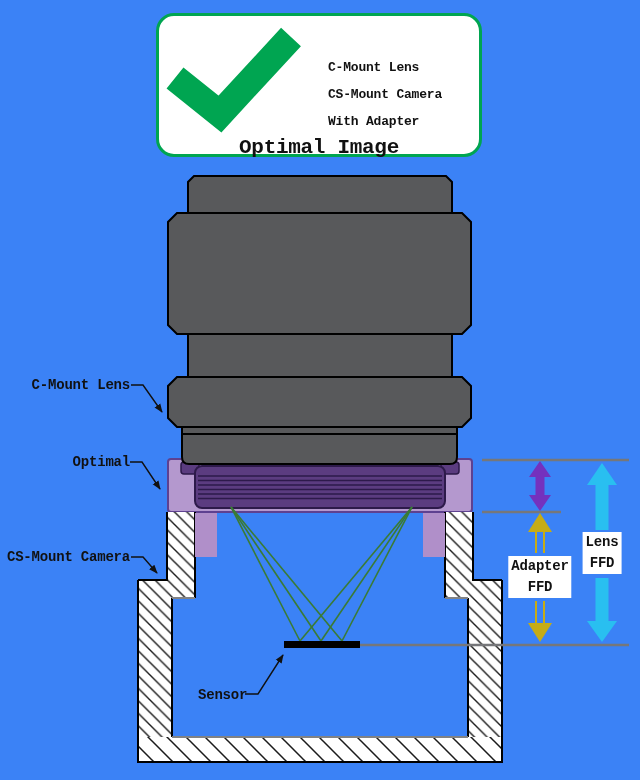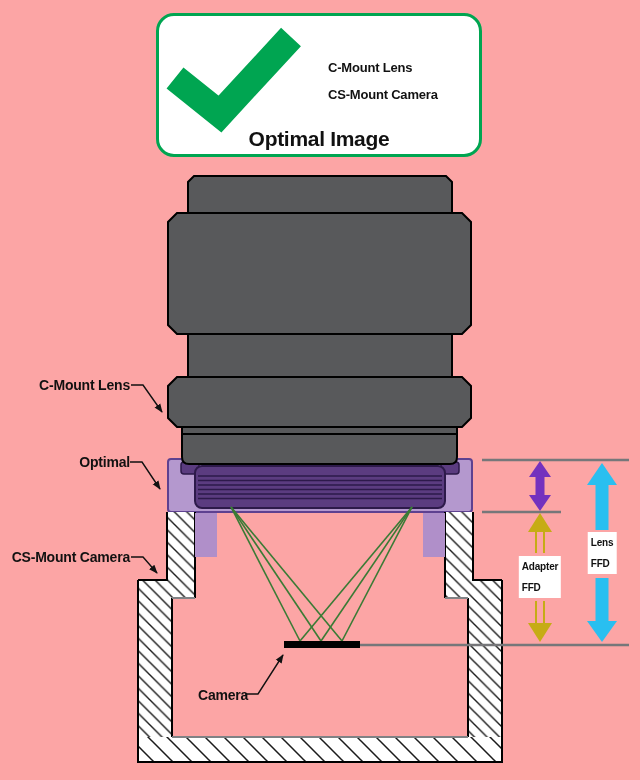--- a/index.html
+++ b/index.html
@@ -1,58 +1,59 @@
 <!DOCTYPE html>
 <html><head>
 <meta charset="utf-8">
 <style>
   html,body{margin:0;padding:0;background:#ffffff;}
   .stage{
-    position:relative;width:640px;height:780px;background:#fca5a5;overflow:hidden;
-    font-family:Liberation Sans, sans-serif;
+    position:relative;width:640px;height:780px;background:#3b82f6;overflow:hidden;
+    font-family:Liberation Mono, monospace;
   }
   .stage svg{position:absolute;left:0;top:0;}
   
   .badge{
     position:absolute;left:156px;top:13px;width:326px;height:144px;
     border:3px solid #00A551;border-radius:18px;box-sizing:border-box;background:#fff;
   }
   .badge-check{position:absolute;left:8px;top:12px;}
   .badge-items{
     position:absolute;left:169px;top:38px;font-size:13px;font-weight:bold;color:#111;
     line-height:27px;letter-spacing:-0.2px;white-space:nowrap;
   }
   .badge-title{
-    position:absolute;left:0;top:111px;width:100%;text-align:center;
+    position:absolute;left:0;top:120px;width:100%;text-align:center;
     font-size:21px;font-weight:bold;color:#111;letter-spacing:-0.3px;
   }
   
   .lbl{
     position:absolute;font-size:14px;font-weight:bold;color:#111;
     letter-spacing:-0.2px;white-space:nowrap;line-height:18px;
   }
   .lbl.right{text-align:right;}
   .ffd{
-    position:absolute;transform:translateX(-50%);text-align:left;
-    font-size:10px;font-weight:bold;color:#111;line-height:21px;
+    position:absolute;transform:translateX(-50%);text-align:center;
+    font-size:14px;font-weight:bold;color:#111;line-height:21px;
     background:#fff;padding:0 3px;letter-spacing:-0.2px;
   }
 </style>
 </head>
 <body>
 
 <div class="stage">
 
   <div class="badge">
     <svg class="badge-check" width="150" height="120" viewBox="0 0 150 120">
       <polyline points="16,62 61,98 132,21" fill="none" stroke="#00A551" stroke-width="27"></polyline>
     </svg>
     <div class="badge-items">
       <div>C-Mount Lens</div>
       <div>CS-Mount Camera</div>
+      <div>With Adapter</div>
     </div>
     <div class="badge-title">Optimal Image</div>
   </div>
 
   <svg width="640" height="780" viewBox="0 0 640 780">
     <defs>
       <pattern id="hatchDense" patternUnits="userSpaceOnUse" width="12.5" height="12.5">
         <rect width="12.5" height="12.5" fill="#ffffff"></rect>
         <path d="M-3,9.5 L3,15.5 M-3,-3 L15.5,15.5 M9.5,-3 L15.5,3" stroke="#1b1b1b" stroke-width="1.4" fill="none"></path>
       </pattern>
@@ -138,21 +139,21 @@
       <path d="M131,385 h12 L162,412" marker-end="url(#ah)"></path>
       <path d="M130,462 h12 L160,489" marker-end="url(#ah)"></path>
       <path d="M131,557 h12 L157,573" marker-end="url(#ah)"></path>
       <path d="M245,694 h13 L283,655" marker-end="url(#ah)"></path>
     </g>
   </svg>
 
   <div class="lbl right" style="right:510px;top:376px;">C-Mount Lens</div>
   <div class="lbl right" style="right:510px;top:453px;">Optimal</div>
   <div class="lbl right" style="right:510px;top:548px;">CS-Mount Camera</div>
-  <div class="lbl" style="left:198px;top:686px;">Camera</div>
+  <div class="lbl" style="left:198px;top:686px;">Sensor</div>
 
   <div class="ffd" style="left:540px;top:556px;">
     <div>Adapter</div>
     <div>FFD</div>
   </div>
   <div class="ffd" style="left:602px;top:532px;">
     <div>Lens</div>
     <div>FFD</div>
   </div>
 

